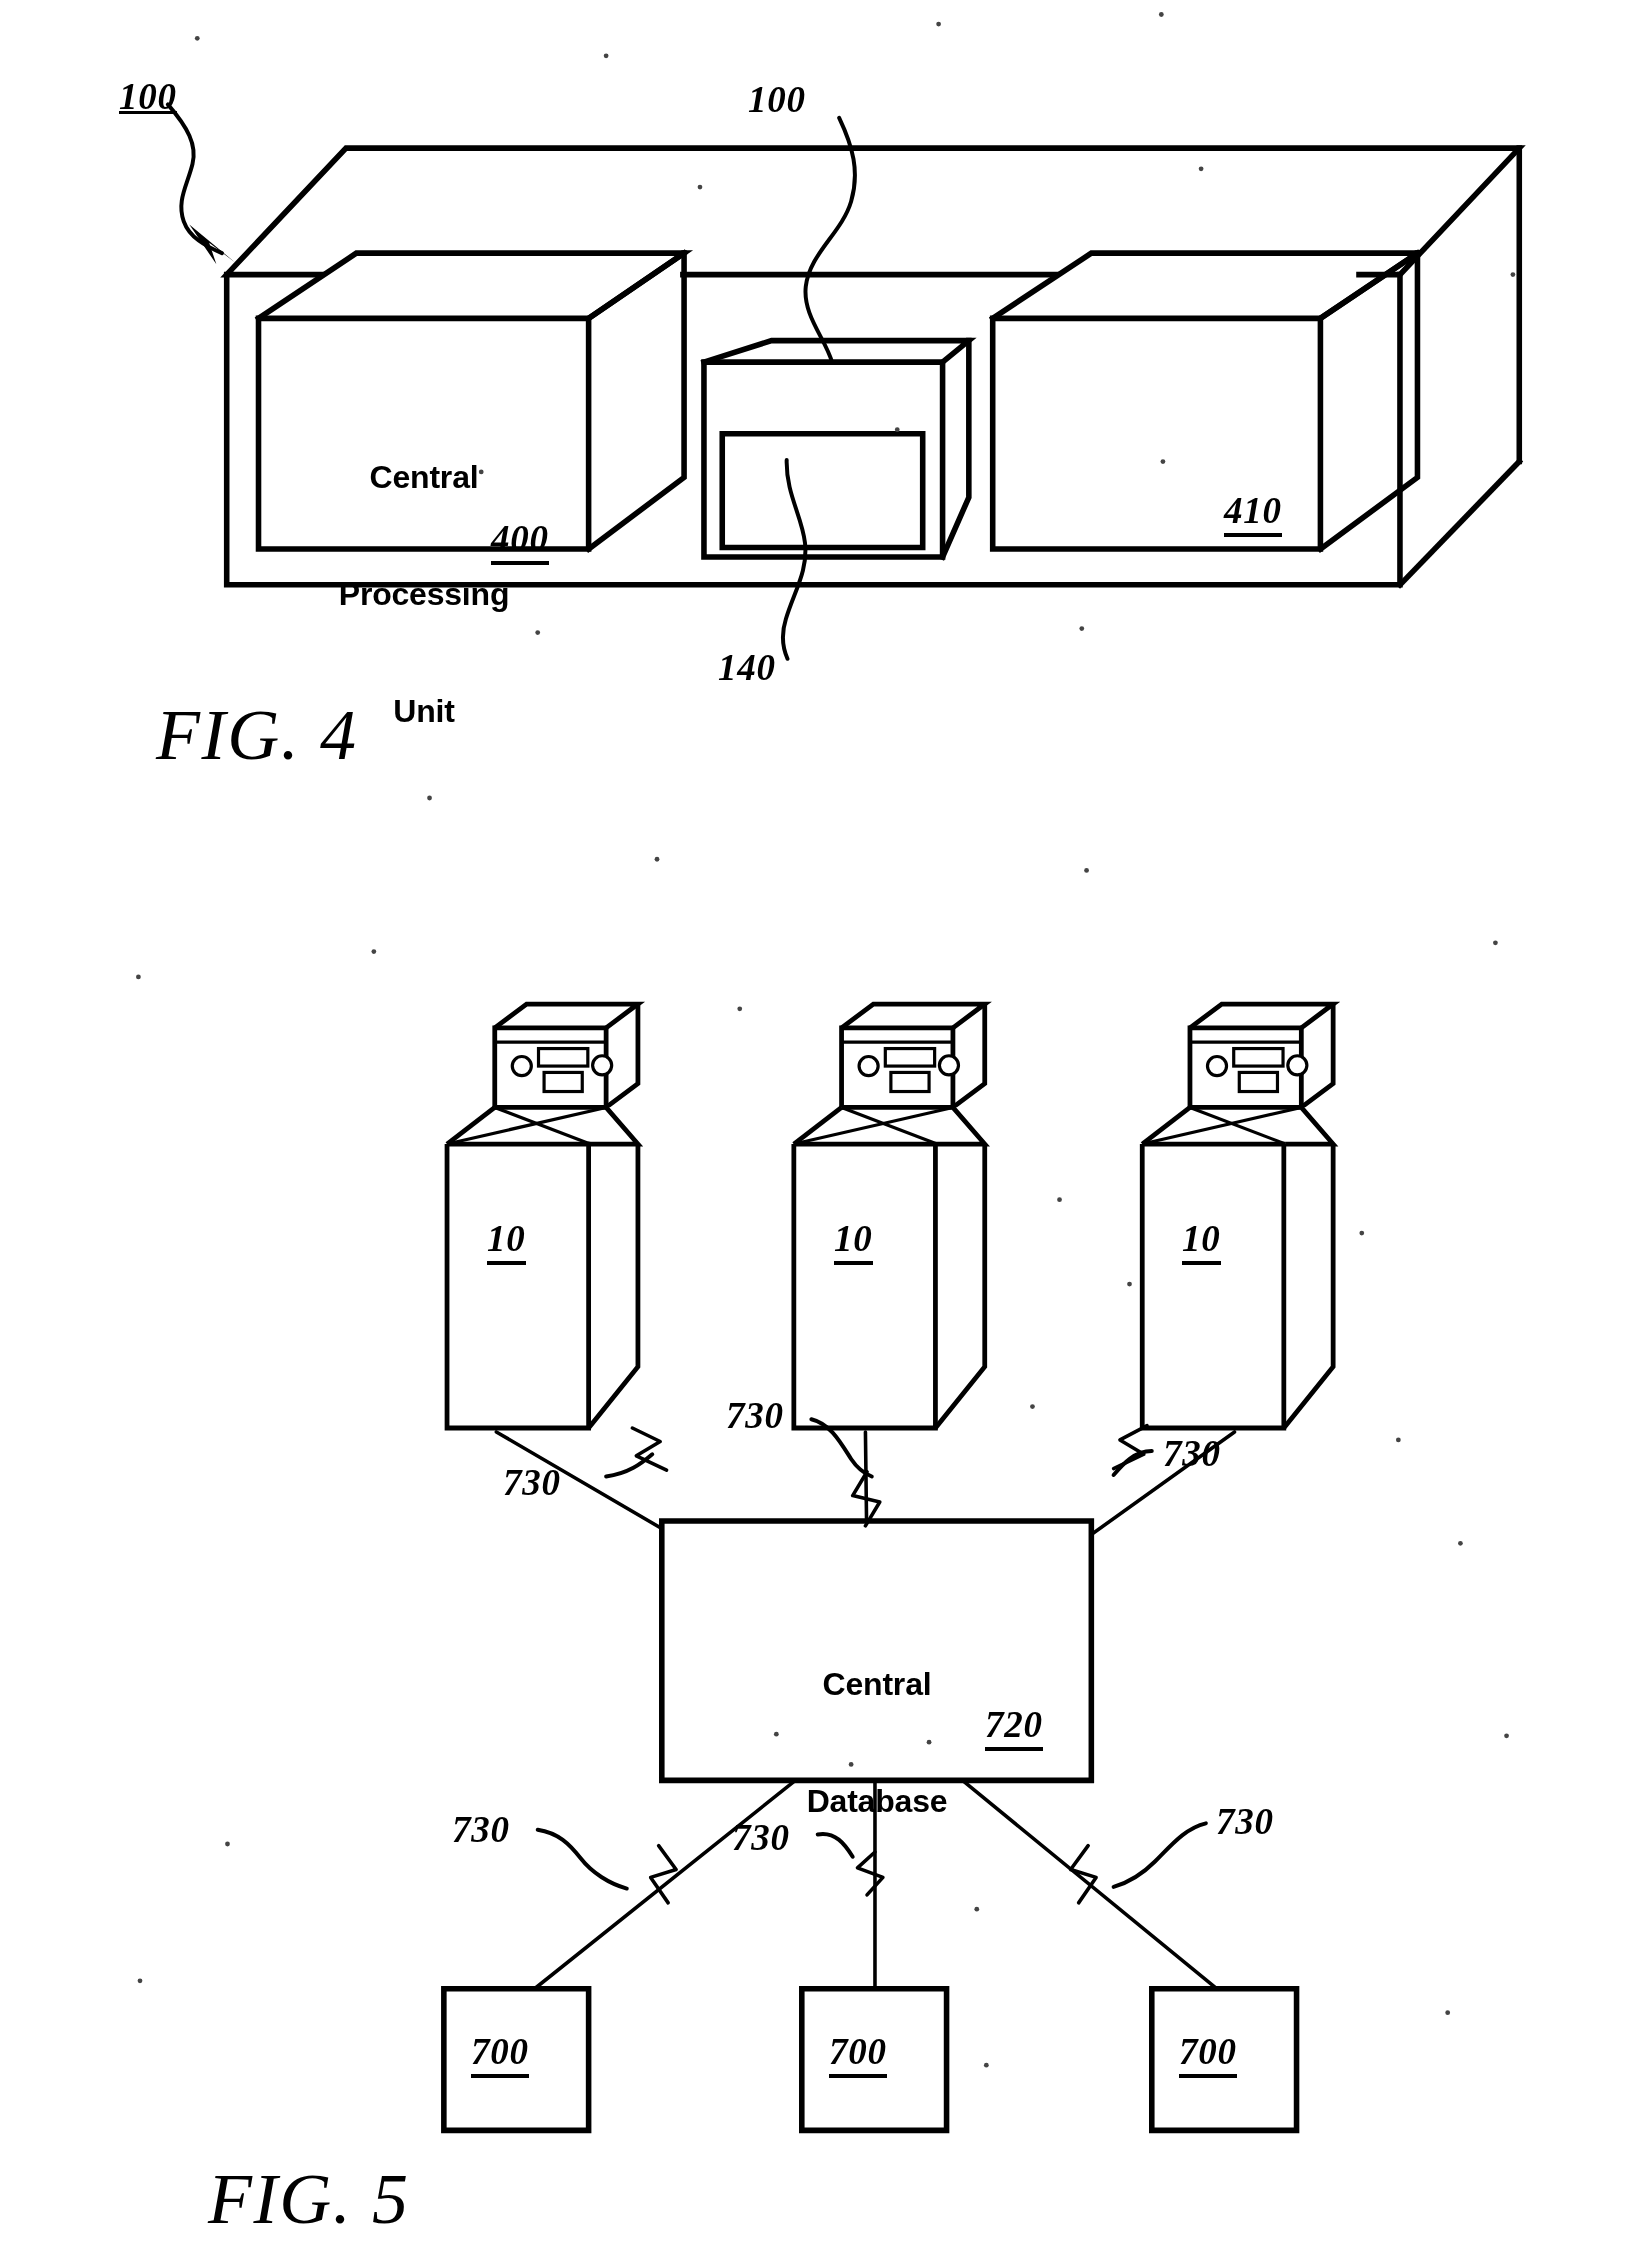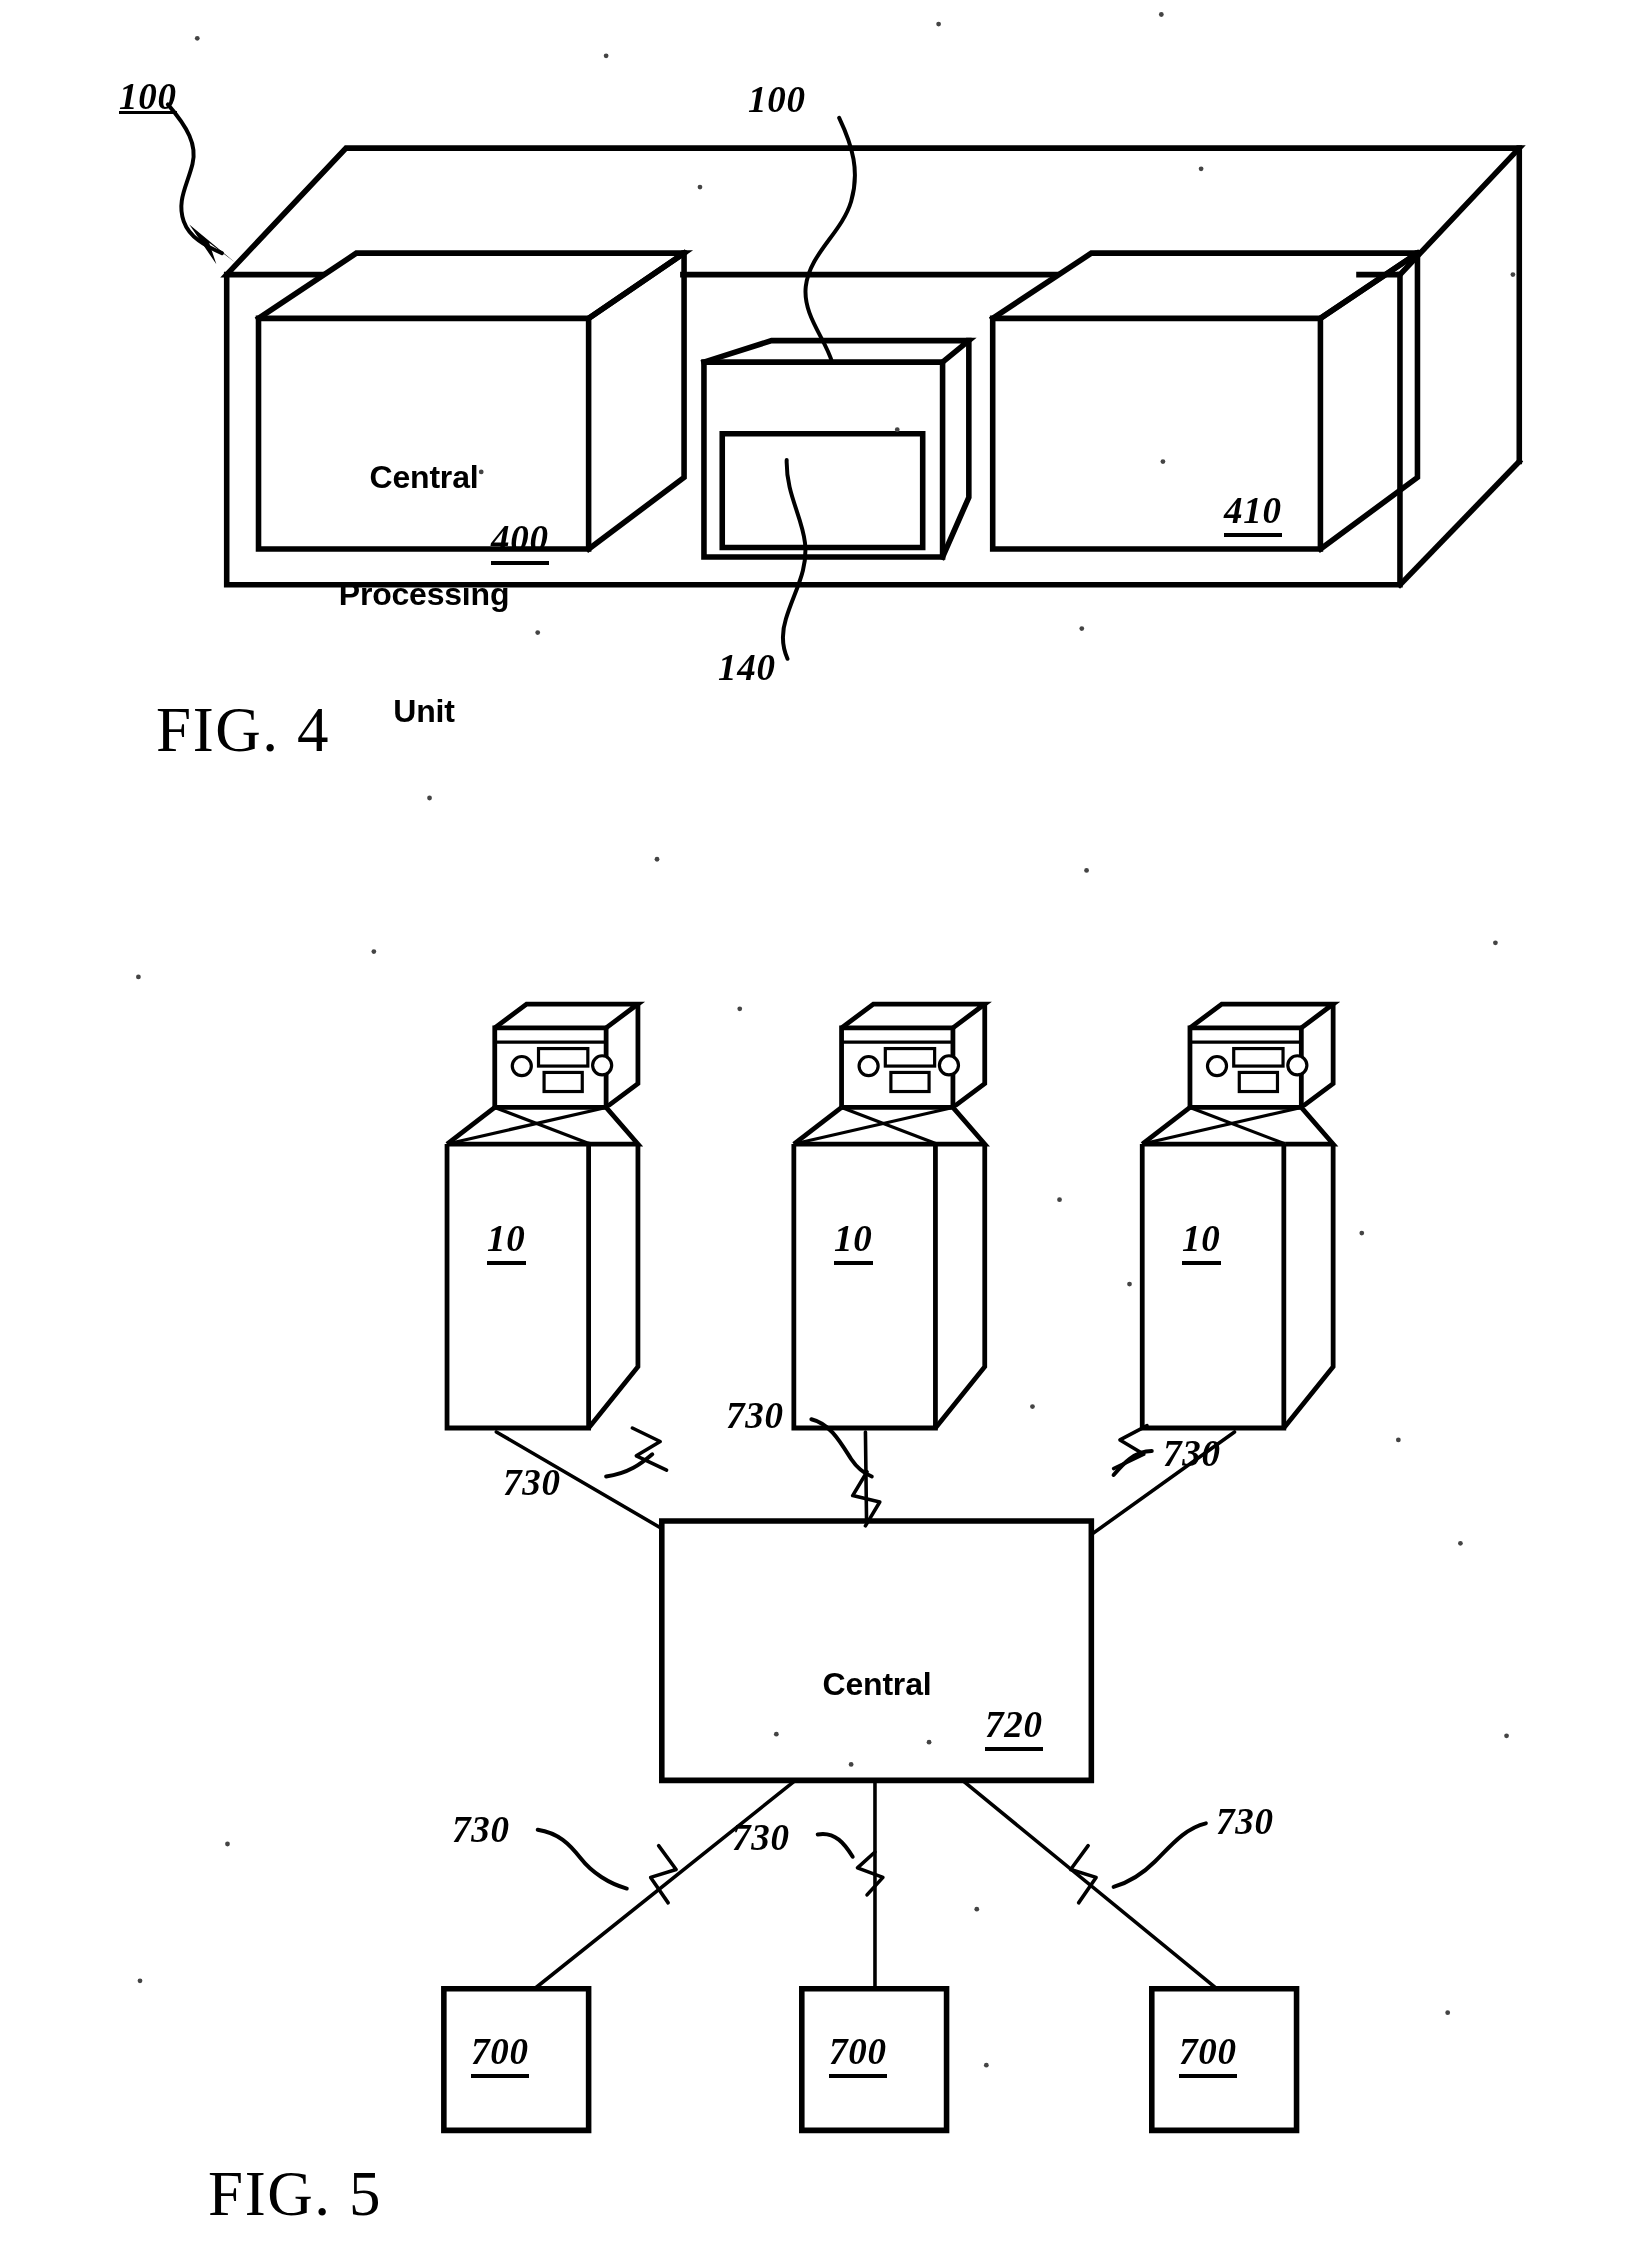--- a/index.html
+++ b/index.html
@@ -87,21 +87,22 @@
     white-space: nowrap;
     letter-spacing: 0.8px;
   }
   .refnum.ul {
     border-bottom: 4px solid #000000;
     padding-bottom: 0.8px;
   }
   .figcap {
     position: absolute;
     font-family: "Liberation Serif", serif;
-    font-size: 63px;
+    font-style: italic;
+    font-size: 72px;
     color: #000000;
     white-space: nowrap;
     letter-spacing: 1.6px;
   }
 </style>
 </head>
 <body>
 
 <div id="sheet">
 
@@ -347,20 +348,21 @@
   <div class="refnum ul" style="left:1224px; top:489px;">410</div>
 
   <div class="figcap" style="left:156px; top:694px;">FIG. 4</div>
 
   <div class="refnum ul" style="left:487px; top:1217px;">10</div>
   <div class="refnum ul" style="left:834px; top:1217px;">10</div>
   <div class="refnum ul" style="left:1182px; top:1217px;">10</div>
 
   <div class="blk-label" style="left:662px; top:1587px; width:430px;">
     <div>Central</div>
+    <div>Database</div>
   </div>
   <div class="refnum ul" style="left:985px; top:1703px;">720</div>
 
   <div class="refnum" style="left:503px; top:1461px;">730</div>
   <div class="refnum" style="left:726px; top:1394px;">730</div>
   <div class="refnum" style="left:1163px; top:1432px;">730</div>
 
   <div class="refnum" style="left:452px; top:1808px;">730</div>
   <div class="refnum" style="left:732px; top:1816px;">730</div>
   <div class="refnum" style="left:1216px; top:1800px;">730</div>

